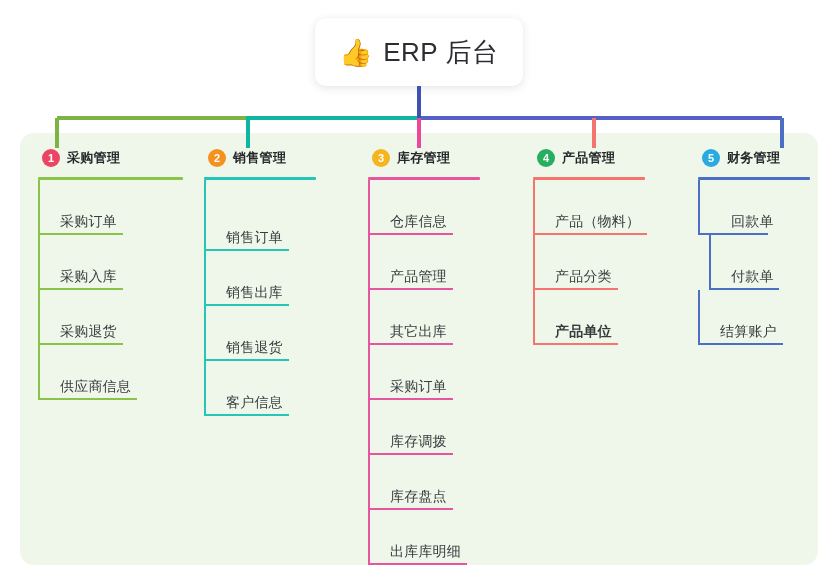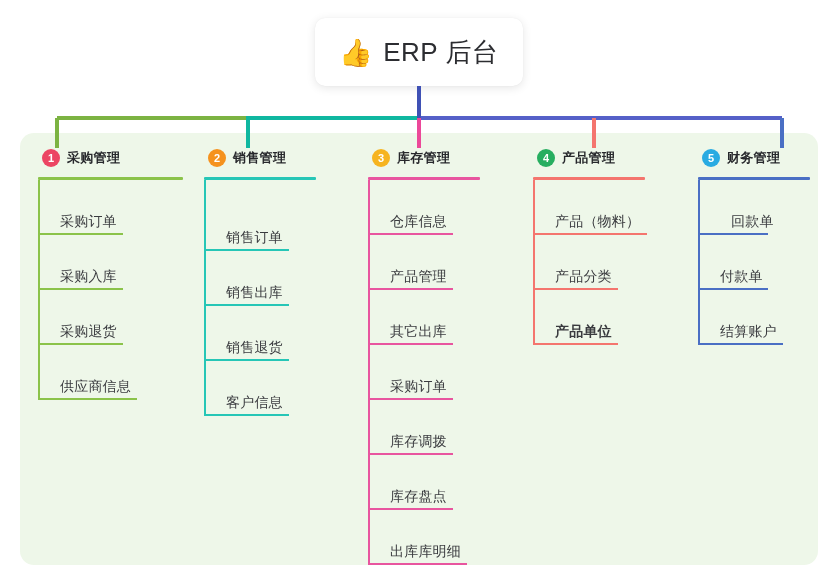--- a/index.html
+++ b/index.html
@@ -296,21 +296,21 @@
         <span class="badge" style="background: rgb(41, 171, 226);">5</span>
         <span class="col-title">财务管理</span>
       </div>
       <div class="col-rule" style="background: rgb(74, 111, 196); width: 112px;"></div>
       <div class="items">
         <div class="item" style="height: 55px; padding-left: 33px;">
           <span class="item-spine" style="background: rgb(74, 111, 196);"></span>
           <span class="item-label">回款单</span>
           <span class="item-underline" style="background: rgb(74, 111, 196); width: 70px;"></span>
         </div>
-        <div class="item" style="height: 55px;">
+        <div class="item" style="height: 55px; margin-left: 11px;">
           <span class="item-spine" style="background: rgb(74, 111, 196);"></span>
           <span class="item-label">付款单</span>
           <span class="item-underline" style="background: rgb(74, 111, 196); width: 70px;"></span>
         </div>
         <div class="item" style="height: 55px;">
           <span class="item-spine" style="background: rgb(74, 111, 196);"></span>
           <span class="item-label">结算账户</span>
           <span class="item-underline" style="background: rgb(74, 111, 196); width: 85px;"></span>
         </div>
       </div>

